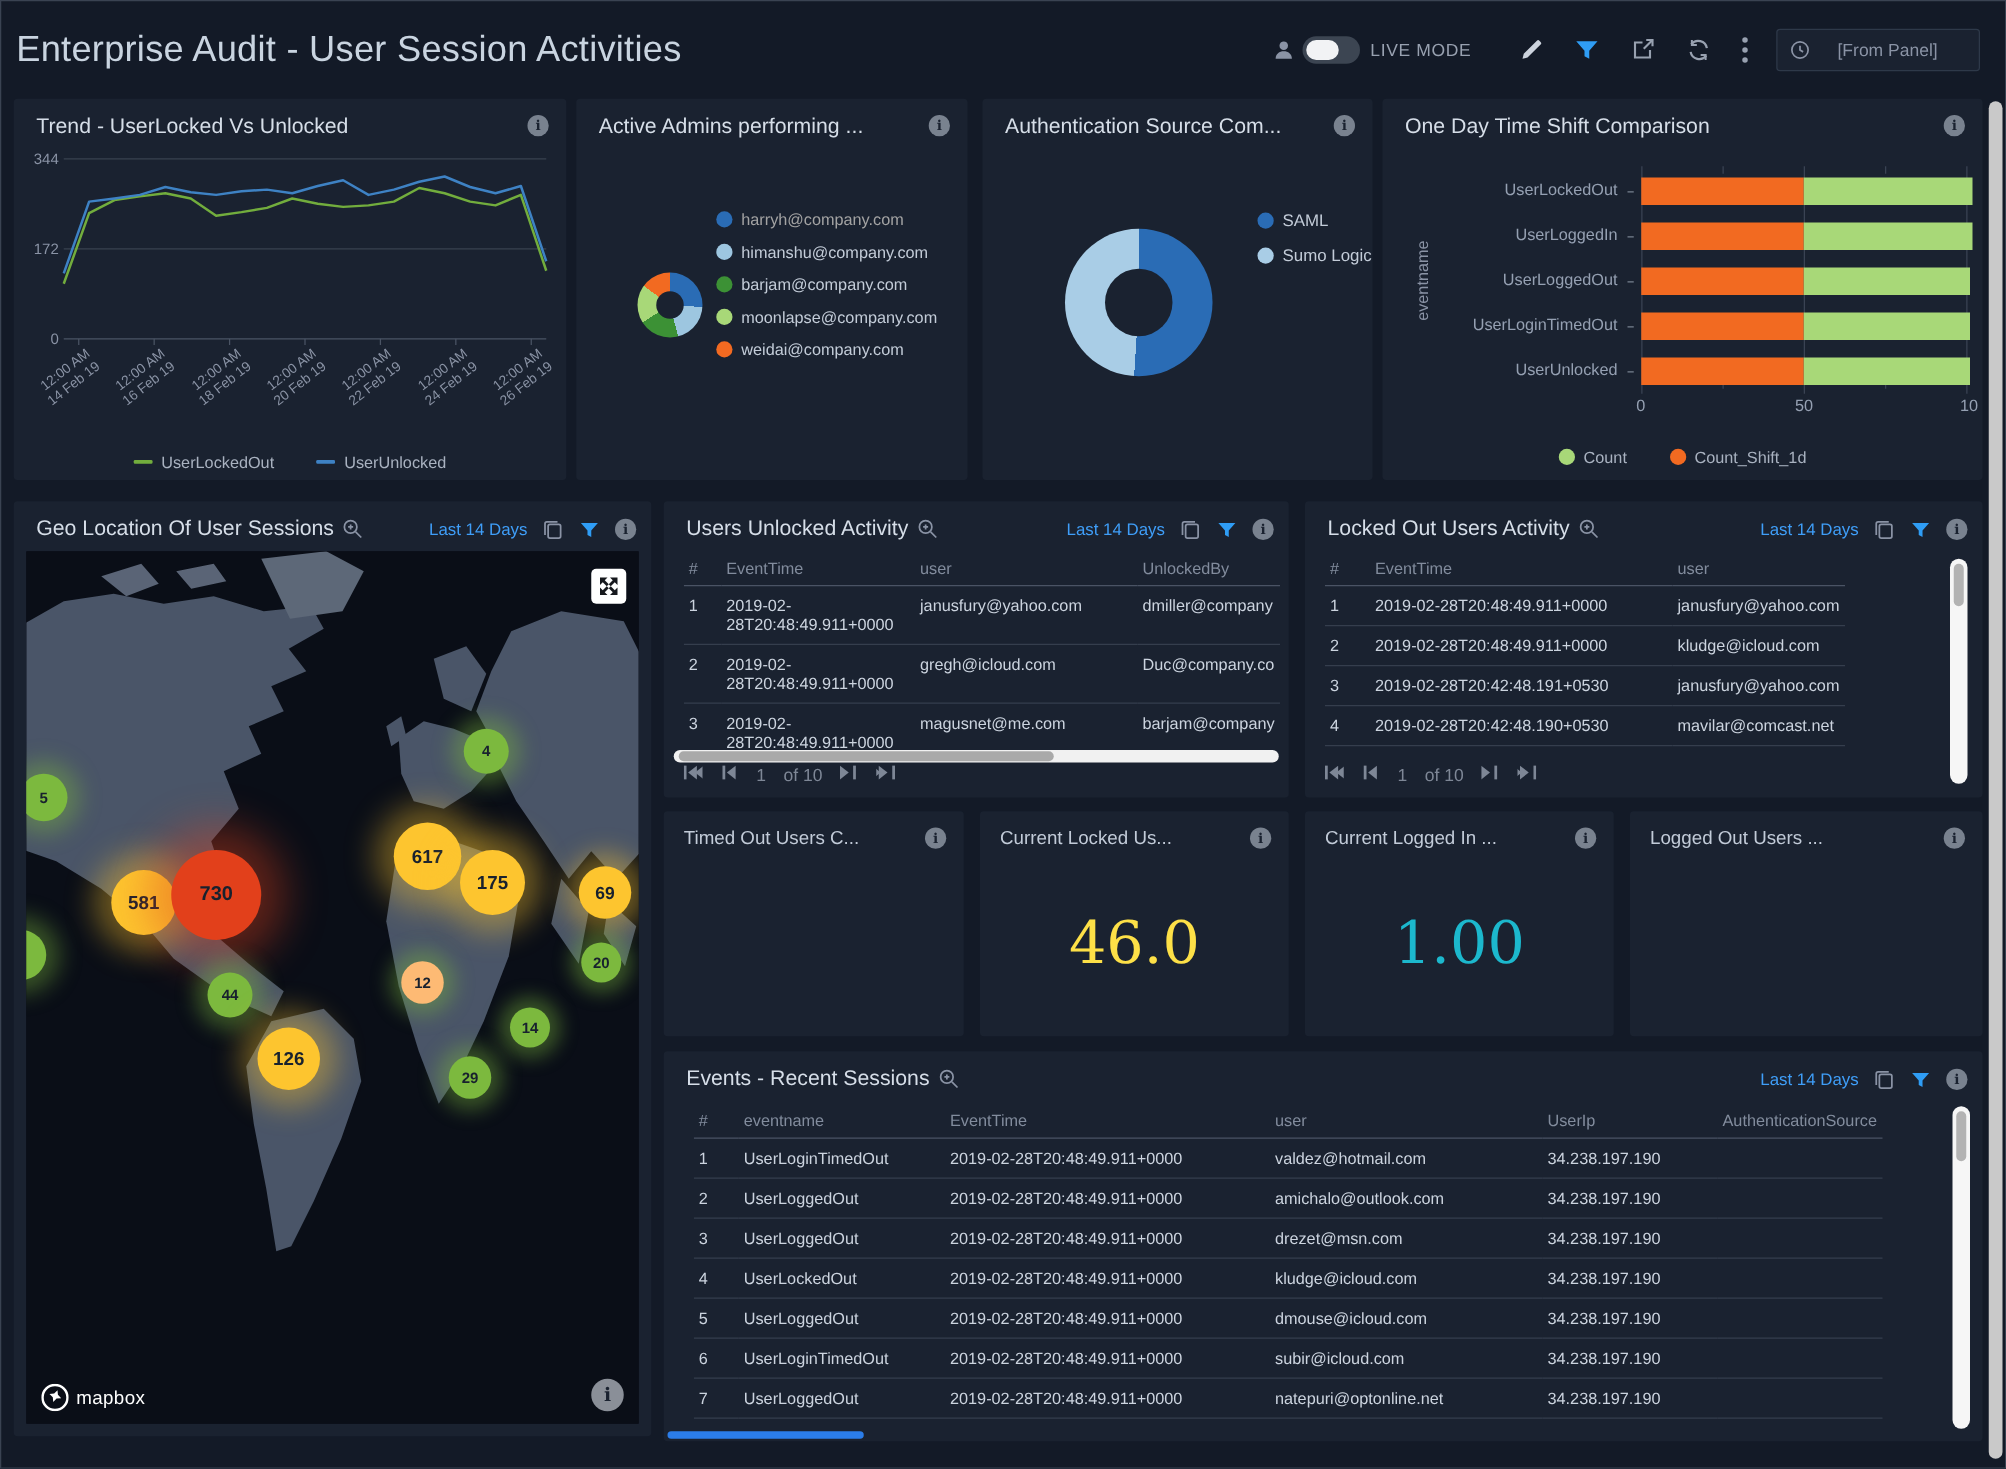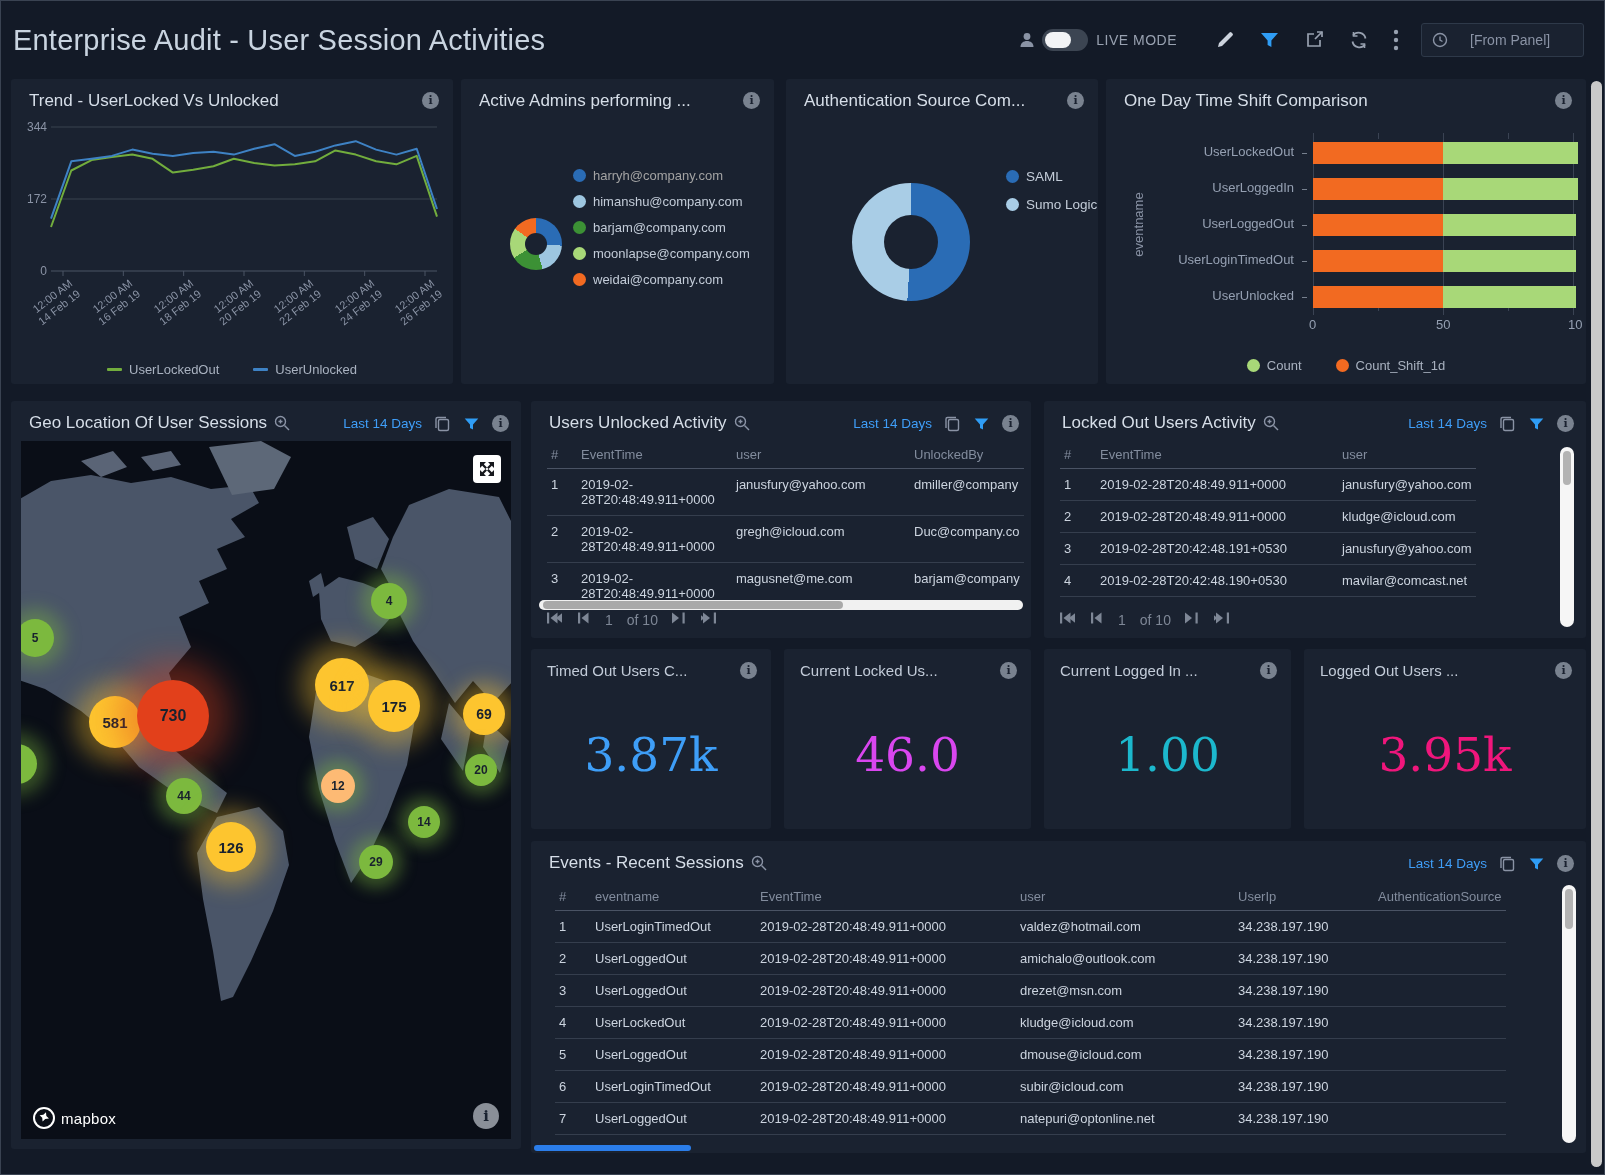--- a/index.html
+++ b/index.html
@@ -514,36 +514,34 @@
             <path d="M6,7 l7,-5.5 v11 z" transform="scale(-1,1) translate(-15,0)"></path>
             <path d="M11.5,7 l7,-5.5 v11 z" transform="scale(-1,1) translate(-15,0)"></path>
             <rect x="12.8" y="1.5" width="2.2" height="11"></rect>
           </svg></span>
       </div>
   </div>
 
   <div class="panel" style="left:530px;top:648px;width:240px;height:180px;">
     <div class="stat-title">Timed Out Users C...</div>
     <span class="info p-info">i</span>
-    <div class="stat-value" id="stat0" style="color: rgb(62, 158, 247);">3.87k</div>
   </div>
   <div class="panel" style="left:783px;top:648px;width:247px;height:180px;">
     <div class="stat-title">Current Locked Us...</div>
     <span class="info p-info">i</span>
-    <div class="stat-value" id="stat1" style="color: #d946ef;">46.0</div>
+    <div class="stat-value" id="stat1" style="color: #fde047;">46.0</div>
   </div>
   <div class="panel" style="left:1043px;top:648px;width:247px;height:180px;">
     <div class="stat-title">Current Logged In ...</div>
     <span class="info p-info">i</span>
     <div class="stat-value" id="stat2" style="color: rgb(28, 184, 205);">1.00</div>
   </div>
   <div class="panel" style="left:1303px;top:648px;width:282px;height:180px;">
     <div class="stat-title">Logged Out Users ...</div>
     <span class="info p-info">i</span>
-    <div class="stat-value" id="stat3" style="color: rgb(240, 22, 124);">3.95k</div>
   </div>
 
   <div class="panel" id="p-events" style="left:530px;top:840px;width:1055px;height:312px;">
     <div class="p-title">
       <span>Events - Recent Sessions</span>
       <svg width="16" height="16" viewBox="0 0 16 16" fill="none" stroke="#8a93a5" stroke-width="1.4">
           <circle cx="6.5" cy="6.5" r="5"></circle>
           <path d="M10.5 10.5L15 15"></path>
           <path d="M4.5 6.5h4M6.5 4.5v4"></path>
         </svg>

